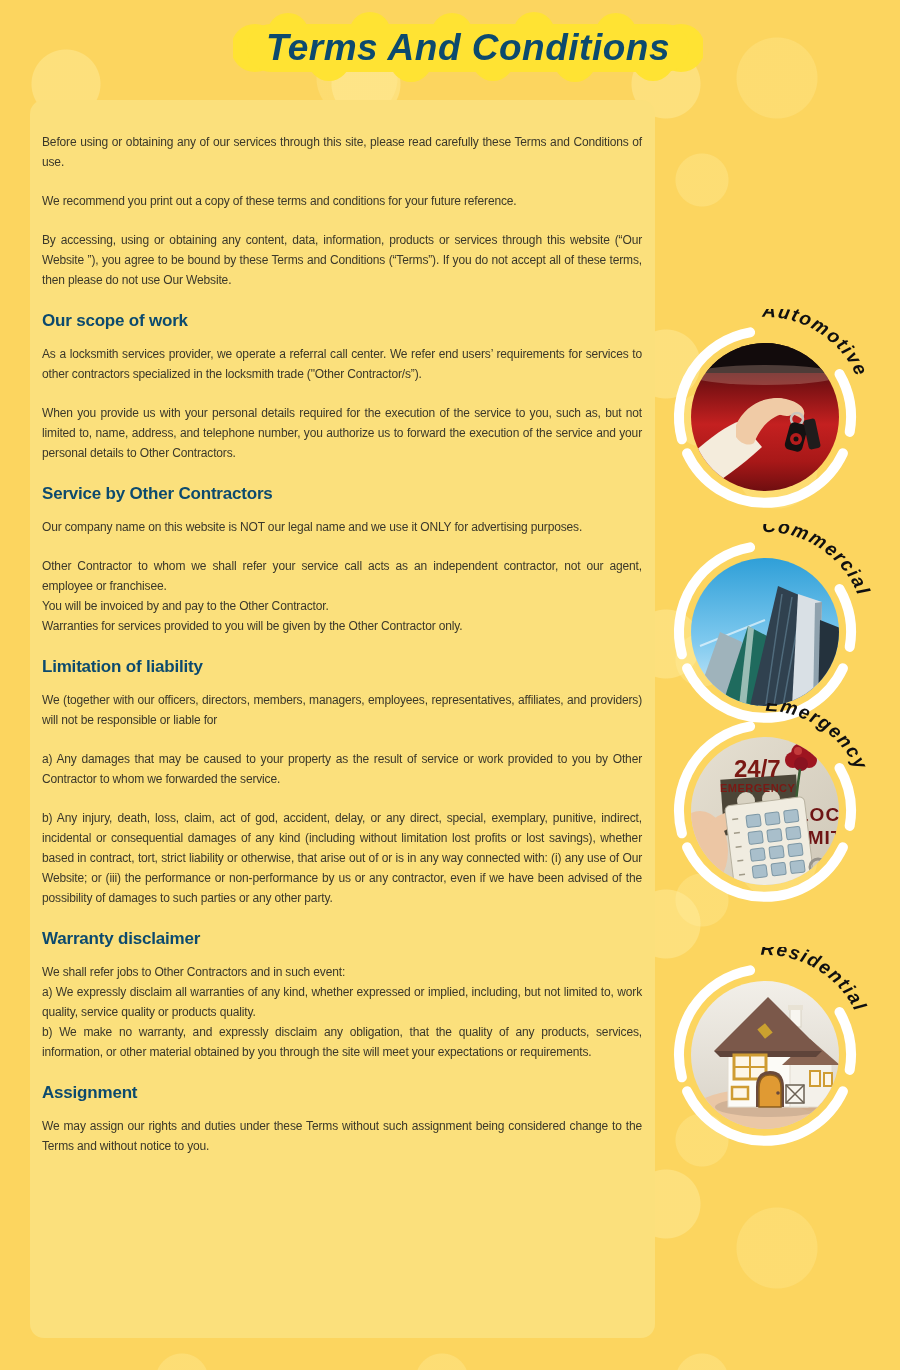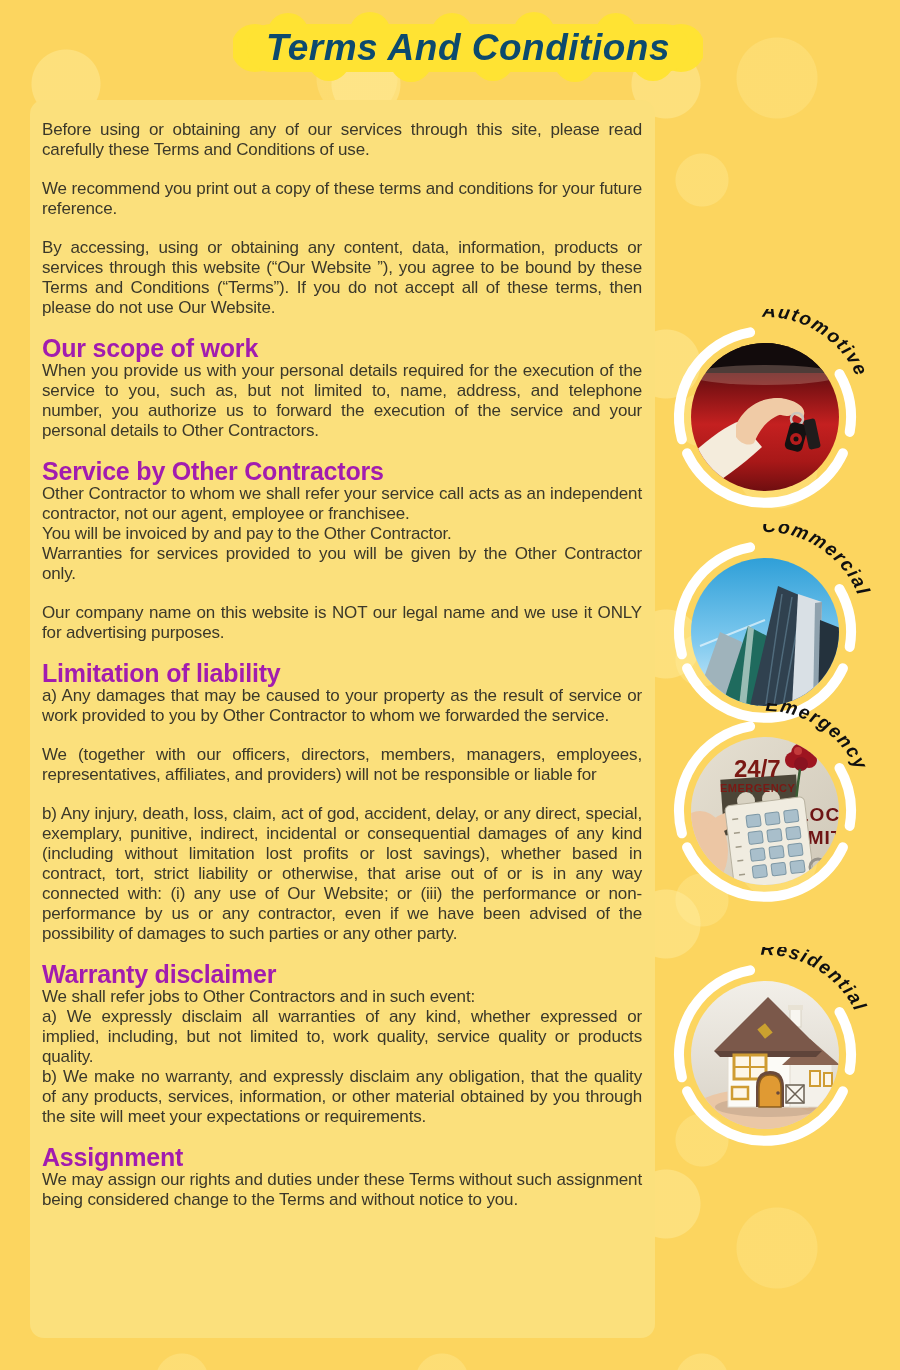--- a/index.html
+++ b/index.html
@@ -18,25 +18,25 @@
   .title-wrap h1{
     position:absolute;inset:0;margin:0;display:flex;align-items:center;justify-content:center;
     font-size:37px;font-weight:700;font-style:italic;color:#0c4a6e;letter-spacing:.5px;
   }
   .panel{
     position:absolute;left:30px;top:100px;width:625px;height:1238px;box-sizing:border-box;
     background:#FBE07C;border-radius:14px;
     padding:20px 13px 0 12px;
   }
   .panel p{
-    margin:0 0 19px;font-size:17px;line-height:20px;color:#3B382A;
+    margin:12px 0 19px;font-size:12px;line-height:20px;color:#3B382A;
     text-align:justify;white-space:pre-line;letter-spacing:-0.15px;
   }
   .panel h2{
-    margin:0 0 1px;font-size:25px;line-height:23px;font-weight:700;color:#a21caf;letter-spacing:-0.2px;
+    margin:0 0 1px;font-size:17px;line-height:23px;font-weight:700;color:#0c4a6e;letter-spacing:-0.2px;
   }
   .services{position:absolute;left:0;top:0;width:900px;height:1370px;pointer-events:none;}
   .service{position:absolute;left:670px;width:208px;height:220px;pointer-events:auto;}
   .svc-label{
     font-size:19px;font-weight:700;font-style:italic;fill:#101010;letter-spacing:1.5px;
     font-family:"Liberation Sans",sans-serif;
   }
   .ring{stroke:#FFFFFF;stroke-width:10;fill:none;stroke-linecap:round;}
   .em-big{font-size:24px;font-weight:700;fill:#7A1914;font-family:"Liberation Sans",sans-serif;}
   .em-small{font-size:11px;font-weight:700;fill:#7A1914;letter-spacing:.5px;font-family:"Liberation Sans",sans-serif;}
@@ -65,32 +65,33 @@
   </svg>
   <h1>Terms And Conditions</h1>
 </div>
 
 <div class="panel">
   <p>Before using or obtaining any of our services through this site, please read carefully these Terms and Conditions of use.</p>
   <p>We recommend you print out a copy of these terms and conditions for your future reference.</p>
   <p>By accessing, using or obtaining any content, data, information, products or services through this website (“Our Website ”), you agree to be bound by these Terms and Conditions (“Terms”). If you do not accept all of these terms, then please do not use Our Website.</p>
 
   <h2>Our scope of work</h2>
+  <p>As a locksmith services provider, we operate a referral call center. We refer end users’ requirements for services to other contractors specialized in the locksmith trade ("Other Contractor/s”).</p>
 
   <p>When you provide us with your personal details required for the execution of the service to you, such as, but not limited to, name, address, and telephone number, you authorize us to forward the execution of the service and your personal details to Other Contractors.</p>
 
   <h2>Service by Other Contractors</h2>
+  <p>Our company name on this website is NOT our legal name and we use it ONLY for advertising purposes.</p>
   <p>Other Contractor to whom we shall refer your service call acts as an independent contractor, not our agent, employee or franchisee.
 You will be invoiced by and pay to the Other Contractor.
 Warranties for services provided to you will be given by the Other Contractor only.</p>
-  <p>Our company name on this website is NOT our legal name and we use it ONLY for advertising purposes.</p>
 
   <h2>Limitation of liability</h2>
+  <p>We (together with our officers, directors, members, managers, employees, representatives, affiliates, and providers) will not be responsible or liable for</p>
   <p>a) Any damages that may be caused to your property as the result of service or work provided to you by Other Contractor to whom we forwarded the service.</p>
-  <p>We (together with our officers, directors, members, managers, employees, representatives, affiliates, and providers) will not be responsible or liable for</p>
   <p>b) Any injury, death, loss, claim, act of god, accident, delay, or any direct, special, exemplary, punitive, indirect, incidental or consequential damages of any kind (including without limitation lost profits or lost savings), whether based in contract, tort, strict liability or otherwise, that arise out of or is in any way connected with: (i) any use of Our Website; or (iii) the performance or non-performance by us or any contractor, even if we have been advised of the possibility of damages to such parties or any other party.</p>
 
   <h2>Warranty disclaimer</h2>
   <p>We shall refer jobs to Other Contractors and in such event:
 a) We expressly disclaim all warranties of any kind, whether expressed or implied, including, but not limited to, work quality, service quality or products quality.
 b) We make no warranty, and expressly disclaim any obligation, that the quality of any products, services, information, or other material obtained by you through the site will meet your expectations or requirements.</p>
 
   <h2>Assignment</h2>
   <p>We may assign our rights and duties under these Terms without such assignment being considered change to the Terms and without notice to you.</p>
 </div>

